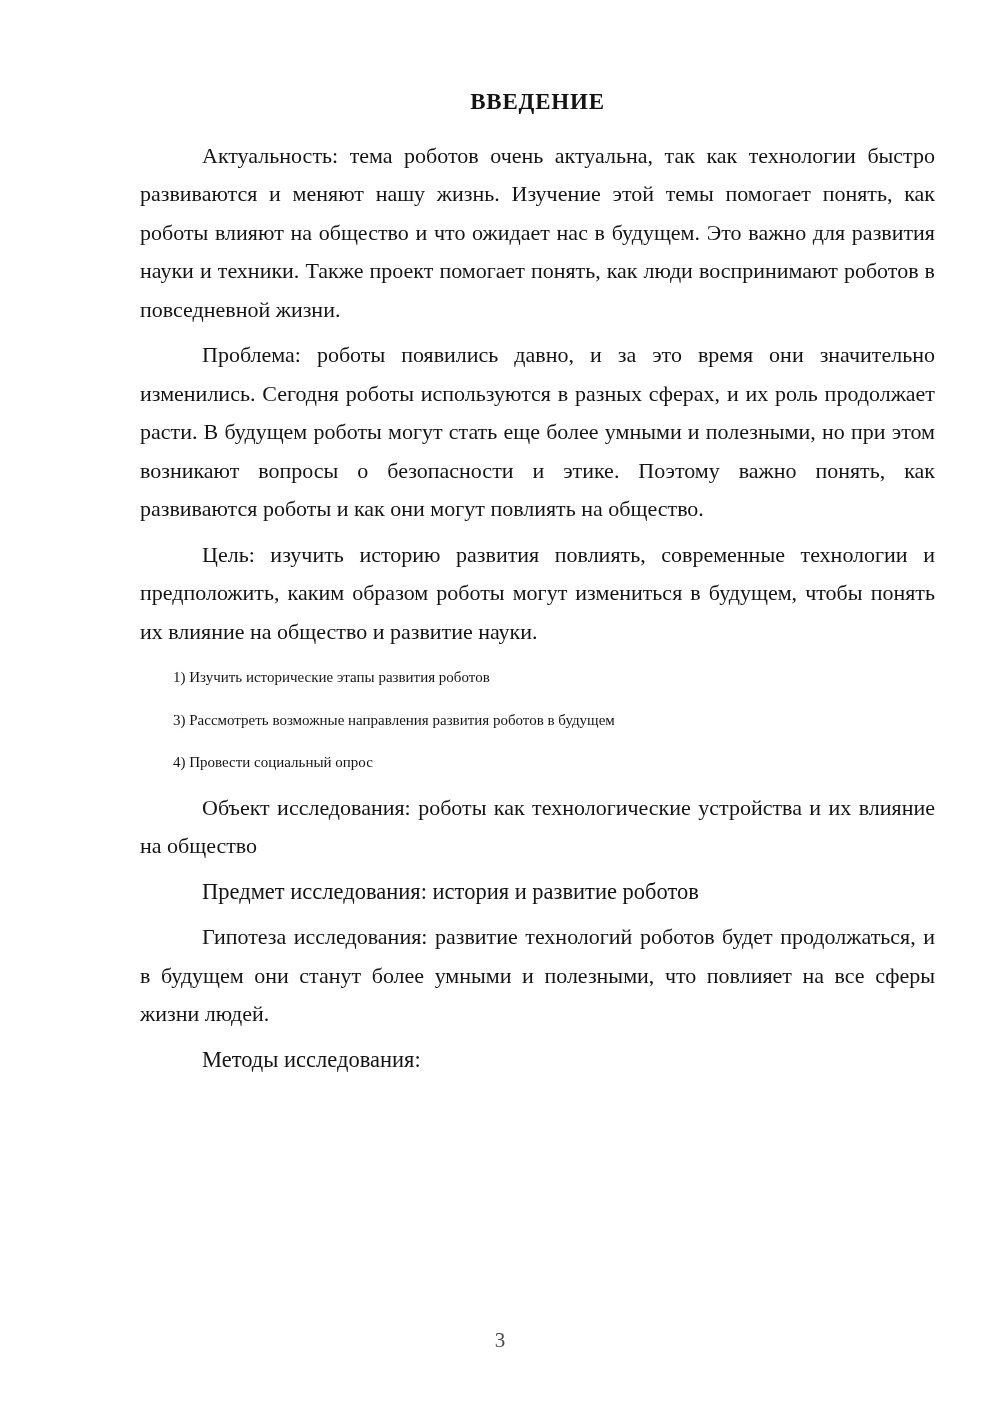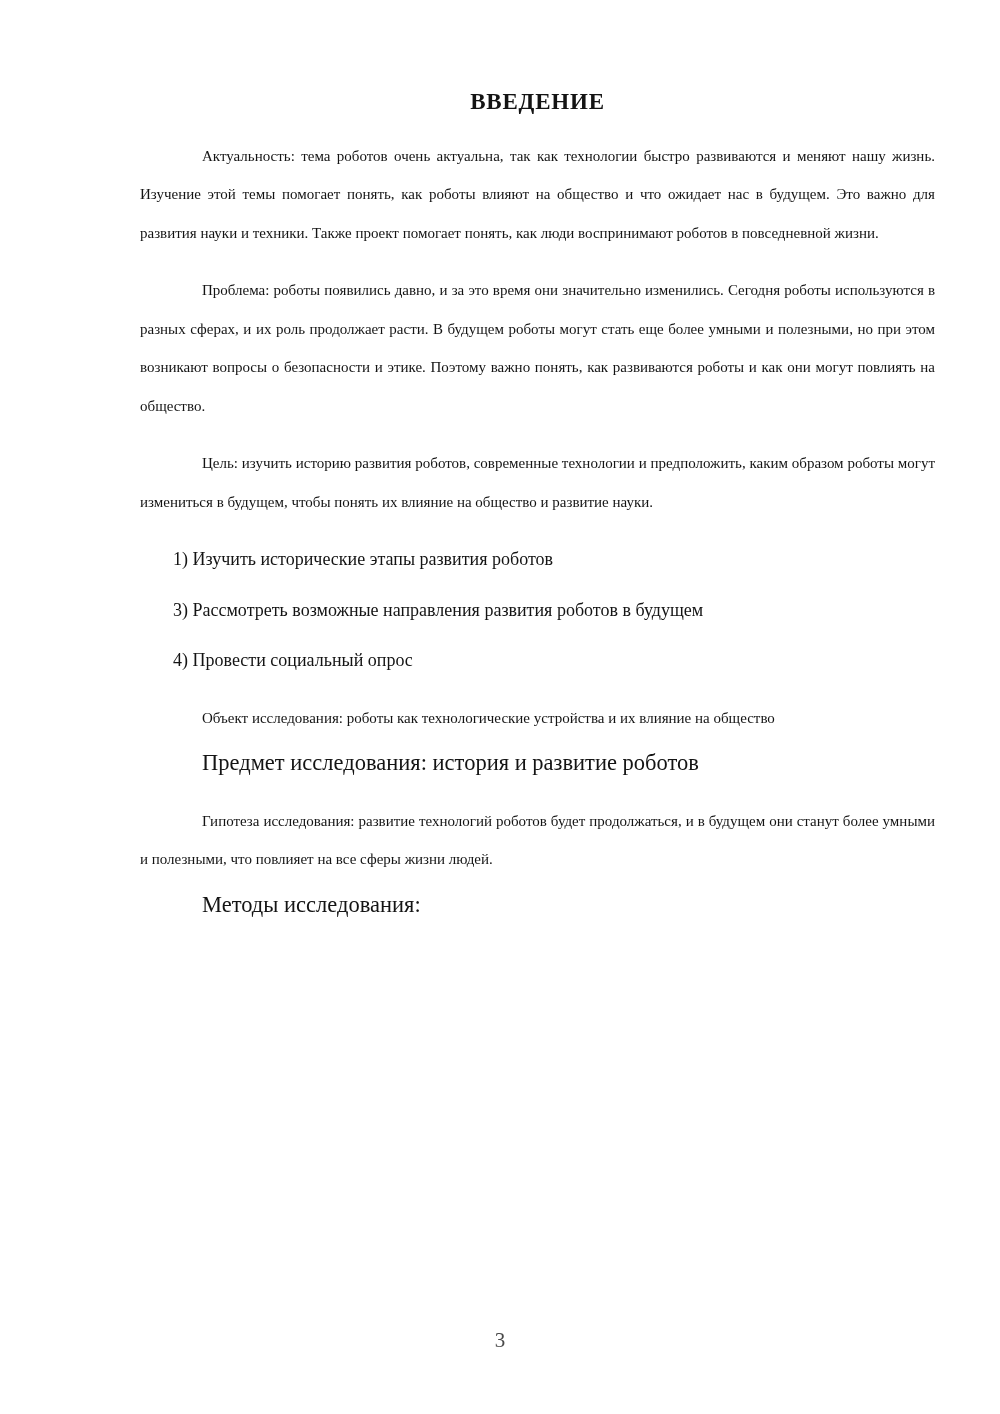--- a/index.html
+++ b/index.html
@@ -33,34 +33,34 @@
   }
   .doc-title {
     font-size: 23px;
     font-weight: bold;
     text-align: center;
     letter-spacing: 0.8px;
     margin: 0 0 20px 0;
     line-height: 1.25;
   }
   p.para {
-    margin: 12px 0 4px 0;
-    font-size: 15px;
+    margin: 0 0 4px 0;
+    font-size: 22px;
     line-height: 38.5px;
     text-align: justify;
     text-justify: inter-word;
     text-indent: 62px;
     hyphens: none;
   }
   p.para.last-justify {
     text-align-last: left;
   }
   p.item {
-    margin: 12px 0 4px 0;
-    font-size: 18px;
+    margin: 0 0 4px 0;
+    font-size: 15px;
     line-height: 38.5px;
     text-align: justify;
     text-justify: inter-word;
     text-indent: 33px;
     text-align-last: left;
   }
   p.heading-line {
     margin: 0 0 4px 0;
     font-size: 22.5px;
     line-height: 38.5px;
@@ -89,21 +89,21 @@
     <h1 class="doc-title">ВВЕДЕНИЕ</h1>
 
     <p class="para">Актуальность: тема роботов очень актуальна, так как технологии быстро развиваются и меняют нашу жизнь. Изучение этой темы помогает понять, как роботы влияют на общество и что ожидает нас в будущем. Это важно для развития науки и техники. Также проект помогает понять, как люди воспринимают роботов в повседневной жизни.</p>
 
     <div class="gap-sm"></div>
 
     <p class="para">Проблема: роботы появились давно, и за это время они значительно изменились. Сегодня роботы используются в разных сферах, и их роль продолжает расти. В будущем роботы могут стать еще более умными и полезными, но при этом возникают вопросы о безопасности и этике. Поэтому важно понять, как развиваются роботы и как они могут повлиять на общество.</p>
 
     <div class="gap-sm"></div>
 
-    <p class="para">Цель: изучить историю развития роботов, современные технологии и предположить, каким образом роботы могут измениться в будущем, чтобы понять их влияние на общество и развитие науки.</p>
+    <p class="para">Цель: изучить историю развития повлиять, современные технологии и предположить, каким образом роботы могут измениться в будущем, чтобы понять их влияние на общество и развитие науки.</p>
 
     <div class="gap-sm"></div>
 
 
     <p class="item">1) Изучить исторические этапы развития роботов</p>
 
 
     <p class="item">3) Рассмотреть возможные направления развития роботов в будущем</p>
 
     <p class="item">4) Провести социальный опрос</p>

